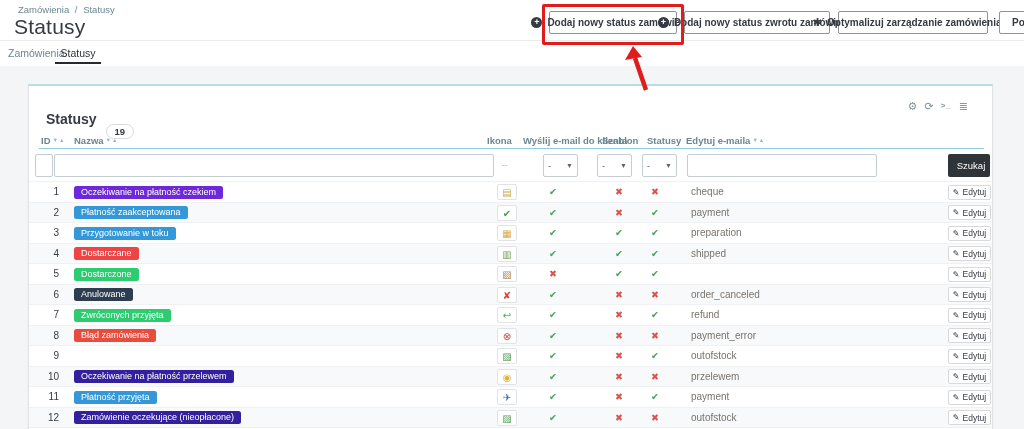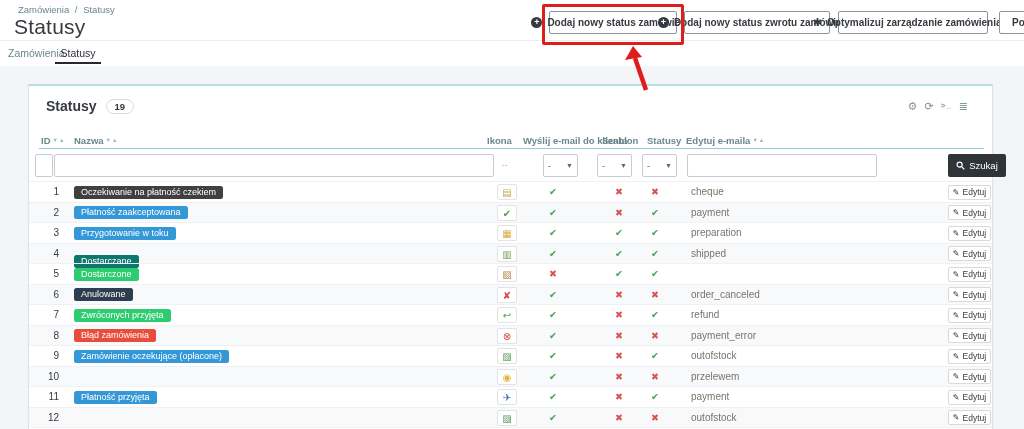--- a/index.html
+++ b/index.html
@@ -33,21 +33,21 @@
   .anno-box{position:absolute;left:542px;top:4px;width:142px;height:41px;border:3px solid #df1d1d;
     border-radius:2px;z-index:9;box-sizing:border-box;pointer-events:none;}
   .anno-arrow{position:absolute;left:608px;top:46px;z-index:9;pointer-events:none;overflow:visible;}
 
   
   .panel{position:absolute;left:28px;top:84px;width:965px;height:380px;background:#fff;
     border:1px solid #e1e4e6;border-top:2px solid #b7dde9;box-shadow:0 1px 2px rgba(0,0,0,.05);box-sizing:border-box;}
   .panel-title{position:absolute;left:17px;top:12px;font-size:14px;font-weight:700;color:#363a41;
     display:flex;gap:9px;align-items:center;}
   .count-badge{font-size:9.5px;font-weight:700;color:#363a41;background:#fff;border:1px solid #d7dbde;
-    border-radius:9px;padding:1px 8px;}
+    border-radius:9px;padding:1px 8px;margin-top:26px;}
   .panel-icons{position:absolute;right:24px;top:13px;display:flex;gap:7px;color:#87979e;font-size:11px;}
   .panel-icons span{cursor:pointer;line-height:14px;}
   .pi-sql{font-size:8px;font-weight:700;letter-spacing:1px;line-height:15px;}
 
   
   .th{position:absolute;top:49px;font-size:9.5px;color:#6c868e;font-weight:700;white-space:nowrap;}
   .sort{font-size:5.5px;color:#9db3ba;letter-spacing:1px;vertical-align:2px;margin-left:2px;cursor:pointer;}
   .th-id{left:12px;} .th-name{left:45px;} .th-icon{left:458px;} .th-email{left:494px;}
   .th-delivery{left:573px;} .th-invoice{left:618px;} .th-template{left:657px;}
   .head-sep{position:absolute;left:10px;top:62px;width:945px;height:1px;background:#8fcbdd;}
@@ -57,21 +57,21 @@
     box-sizing:border-box;font-size:10px;padding:0 5px;color:#363a41;outline:none;}
   .f-id{left:6px;width:18px;padding:0 2px;}
   .f-name{left:25px;width:440px;}
   .f-icon-ph{position:absolute;left:473px;top:74px;font-size:8px;color:#9aa7ac;}
   .f-select{position:absolute;top:68px;width:35px;height:23px;border:1px solid #c6cdd2;border-radius:2px;
     background:#fff;box-sizing:border-box;font-size:9px;color:#555;display:flex;align-items:center;
     justify-content:space-between;padding:0 4px;cursor:pointer;}
   .f-select .chev{font-size:7px;color:#666;}
   .fs-email{left:514px;} .fs-delivery{left:568px;} .fs-invoice{left:613px;}
   .f-template{left:658px;width:190px;}
-  .search-btn{position:absolute;left:919px;top:68px;width:58px;height:23px;background:#2f3438;color:#fff;
+  .search-btn{position:absolute;left:919px;top:68px;width:42px;height:23px;background:#2f3438;color:#fff;
     border:none;border-radius:2px;font-size:9.5px;display:flex;align-items:center;justify-content:center;gap:4px;
     cursor:pointer;font-family:inherit;}
 
   
   .tbody{position:absolute;left:0;top:95px;width:963px;}
   .trow{position:relative;height:20.5px;border-top:1px solid #f0f1f2;box-sizing:border-box;}
   .trow:nth-child(even){background:#f8f9fa;}
   .c-id{position:absolute;left:6px;top:0;width:24px;text-align:right;line-height:20px;font-size:10px;color:#363a41;}
   .badge{position:absolute;left:45px;top:3.5px;height:13px;line-height:13.5px;color:#fff;font-size:9px;
     padding:0 7px;border-radius:2.5px;white-space:nowrap;box-sizing:border-box;}
@@ -172,21 +172,21 @@
       <svg width="9" height="9" viewBox="0 0 12 12">
         <circle cx="4.8" cy="4.8" r="3.4" fill="none" stroke="#fff" stroke-width="1.6"></circle>
         <line x1="7.4" y1="7.4" x2="11" y2="11" stroke="#fff" stroke-width="1.6"></line>
       </svg>
       <span>Szukaj</span>
     </button>
 
     <div class="tbody">
         <div class="trow">
           <div class="c-id">1</div>
-          <div class="badge" style="background: #404040;">Oczekiwanie na płatność czekiem</div>
+          <div class="badge" style="background: #6d28d9;">Oczekiwanie na płatność czekiem</div>
           <div class="icon-box"><span style="color: rgb(201, 166, 80);">▤</span></div>
           <div class="mark yes" style="left: 514px;">✔</div>
           <div class="mark no" style="left: 580px;">✖</div>
           <div class="mark no" style="left: 616px;">✖</div>
           <div class="tpl">cheque</div>
           <div class="edit-btn">
             <span class="pencil">✎</span>
             <span>Edytuj</span>
           </div>
         </div>
@@ -211,21 +211,21 @@
           <div class="mark yes" style="left: 580px;">✔</div>
           <div class="mark yes" style="left: 616px;">✔</div>
           <div class="tpl">preparation</div>
           <div class="edit-btn">
             <span class="pencil">✎</span>
             <span>Edytuj</span>
           </div>
         </div>
         <div class="trow">
           <div class="c-id">4</div>
-          <div class="badge" style="background: #0f766e; margin-top: 8px;">Dostarczane</div>
+          <div class="badge" style="background: #ef4444;">Dostarczane</div>
           <div class="icon-box"><span style="color: rgb(111, 159, 77);">▥</span></div>
           <div class="mark yes" style="left: 514px;">✔</div>
           <div class="mark yes" style="left: 580px;">✔</div>
           <div class="mark yes" style="left: 616px;">✔</div>
           <div class="tpl">shipped</div>
           <div class="edit-btn">
             <span class="pencil">✎</span>
             <span>Edytuj</span>
           </div>
         </div>
@@ -275,33 +275,33 @@
           <div class="mark no" style="left: 580px;">✖</div>
           <div class="mark no" style="left: 616px;">✖</div>
           <div class="tpl">payment_error</div>
           <div class="edit-btn">
             <span class="pencil">✎</span>
             <span>Edytuj</span>
           </div>
         </div>
         <div class="trow">
           <div class="c-id">9</div>
-          <div class="badge" style="background: rgb(52, 152, 216);">Zamówienie oczekujące (opłacone)</div>
           <div class="icon-box"><span style="color: rgb(91, 158, 93);">▨</span></div>
           <div class="mark yes" style="left: 514px;">✔</div>
           <div class="mark no" style="left: 580px;">✖</div>
           <div class="mark yes" style="left: 616px;">✔</div>
           <div class="tpl">outofstock</div>
           <div class="edit-btn">
             <span class="pencil">✎</span>
             <span>Edytuj</span>
           </div>
         </div>
         <div class="trow">
           <div class="c-id">10</div>
+          <div class="badge" style="background: rgb(52, 32, 158);">Oczekiwanie na płatność przelewem</div>
           <div class="icon-box"><span style="color: rgb(224, 178, 60);">◉</span></div>
           <div class="mark yes" style="left: 514px;">✔</div>
           <div class="mark no" style="left: 580px;">✖</div>
           <div class="mark no" style="left: 616px;">✖</div>
           <div class="tpl">przelewem</div>
           <div class="edit-btn">
             <span class="pencil">✎</span>
             <span>Edytuj</span>
           </div>
         </div>
@@ -313,20 +313,21 @@
           <div class="mark no" style="left: 580px;">✖</div>
           <div class="mark yes" style="left: 616px;">✔</div>
           <div class="tpl">payment</div>
           <div class="edit-btn">
             <span class="pencil">✎</span>
             <span>Edytuj</span>
           </div>
         </div>
         <div class="trow">
           <div class="c-id">12</div>
+          <div class="badge" style="background: rgb(52, 32, 158);">Zamówienie oczekujące (nieopłacone)</div>
           <div class="icon-box"><span style="color: rgb(91, 158, 93);">▨</span></div>
           <div class="mark yes" style="left: 514px;">✔</div>
           <div class="mark no" style="left: 580px;">✖</div>
           <div class="mark no" style="left: 616px;">✖</div>
           <div class="tpl">outofstock</div>
           <div class="edit-btn">
             <span class="pencil">✎</span>
             <span>Edytuj</span>
           </div>
         </div>

